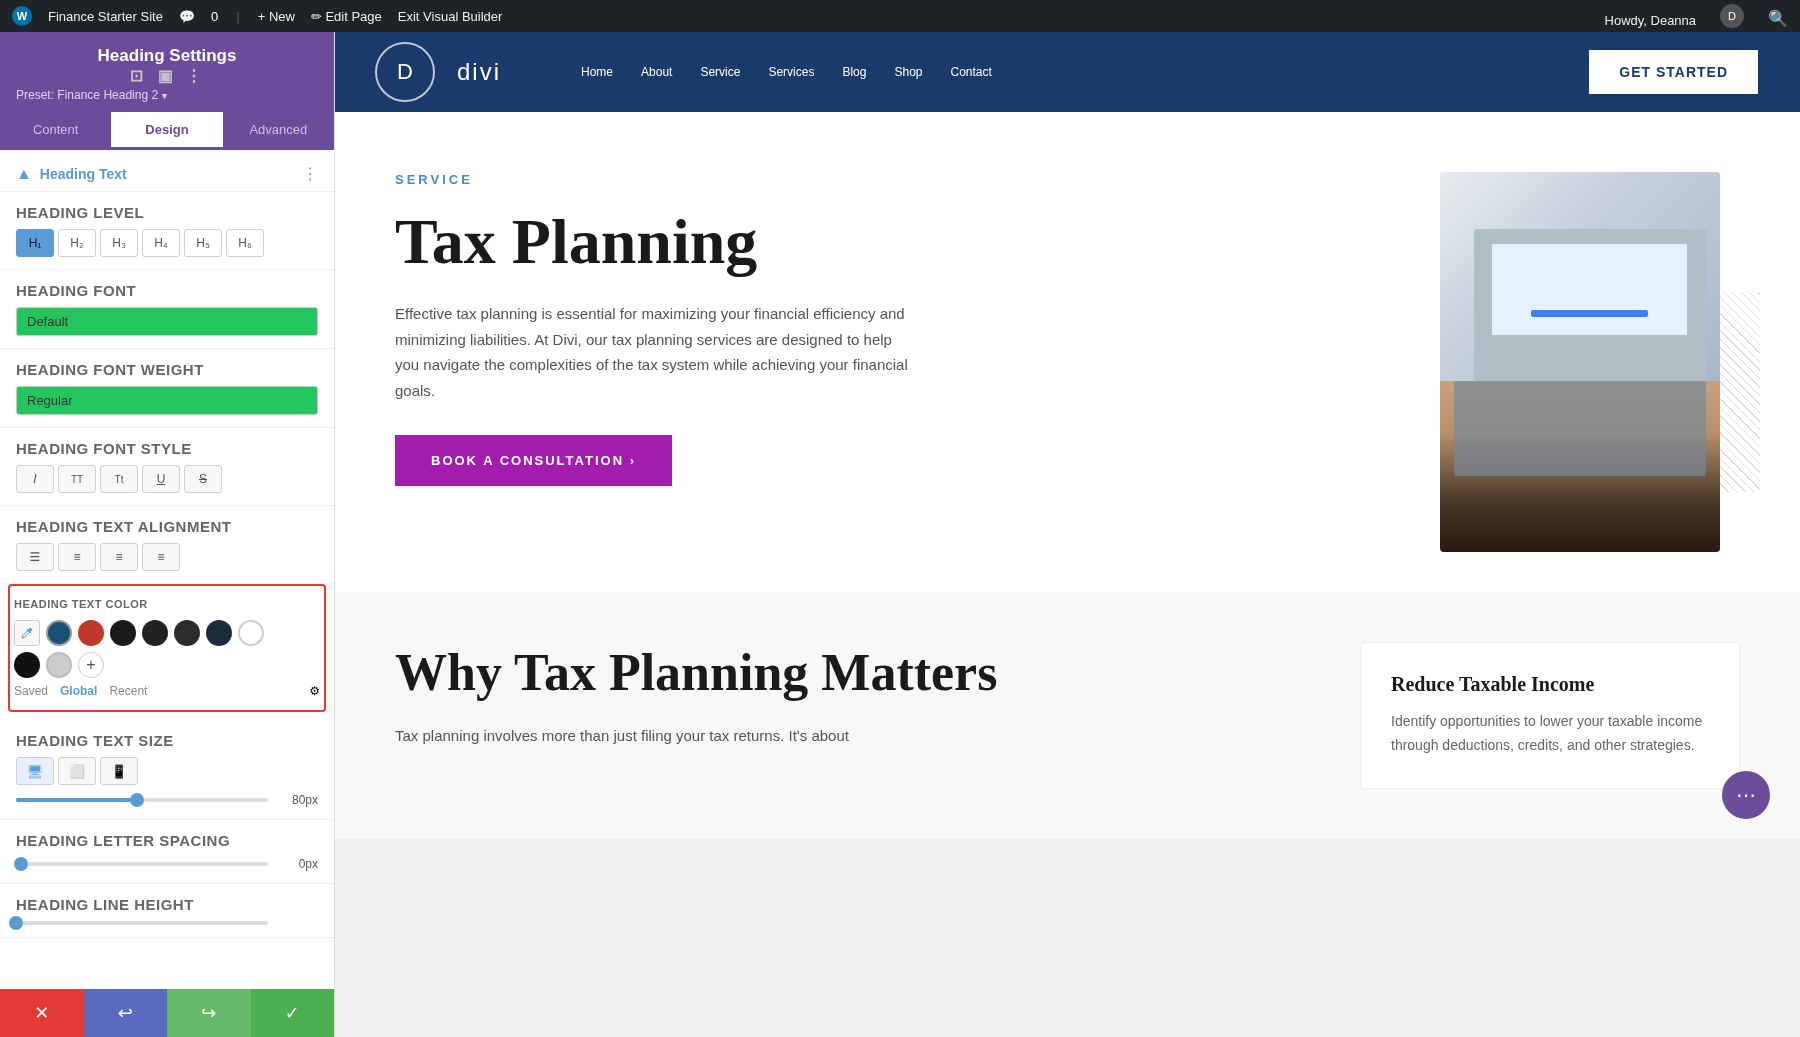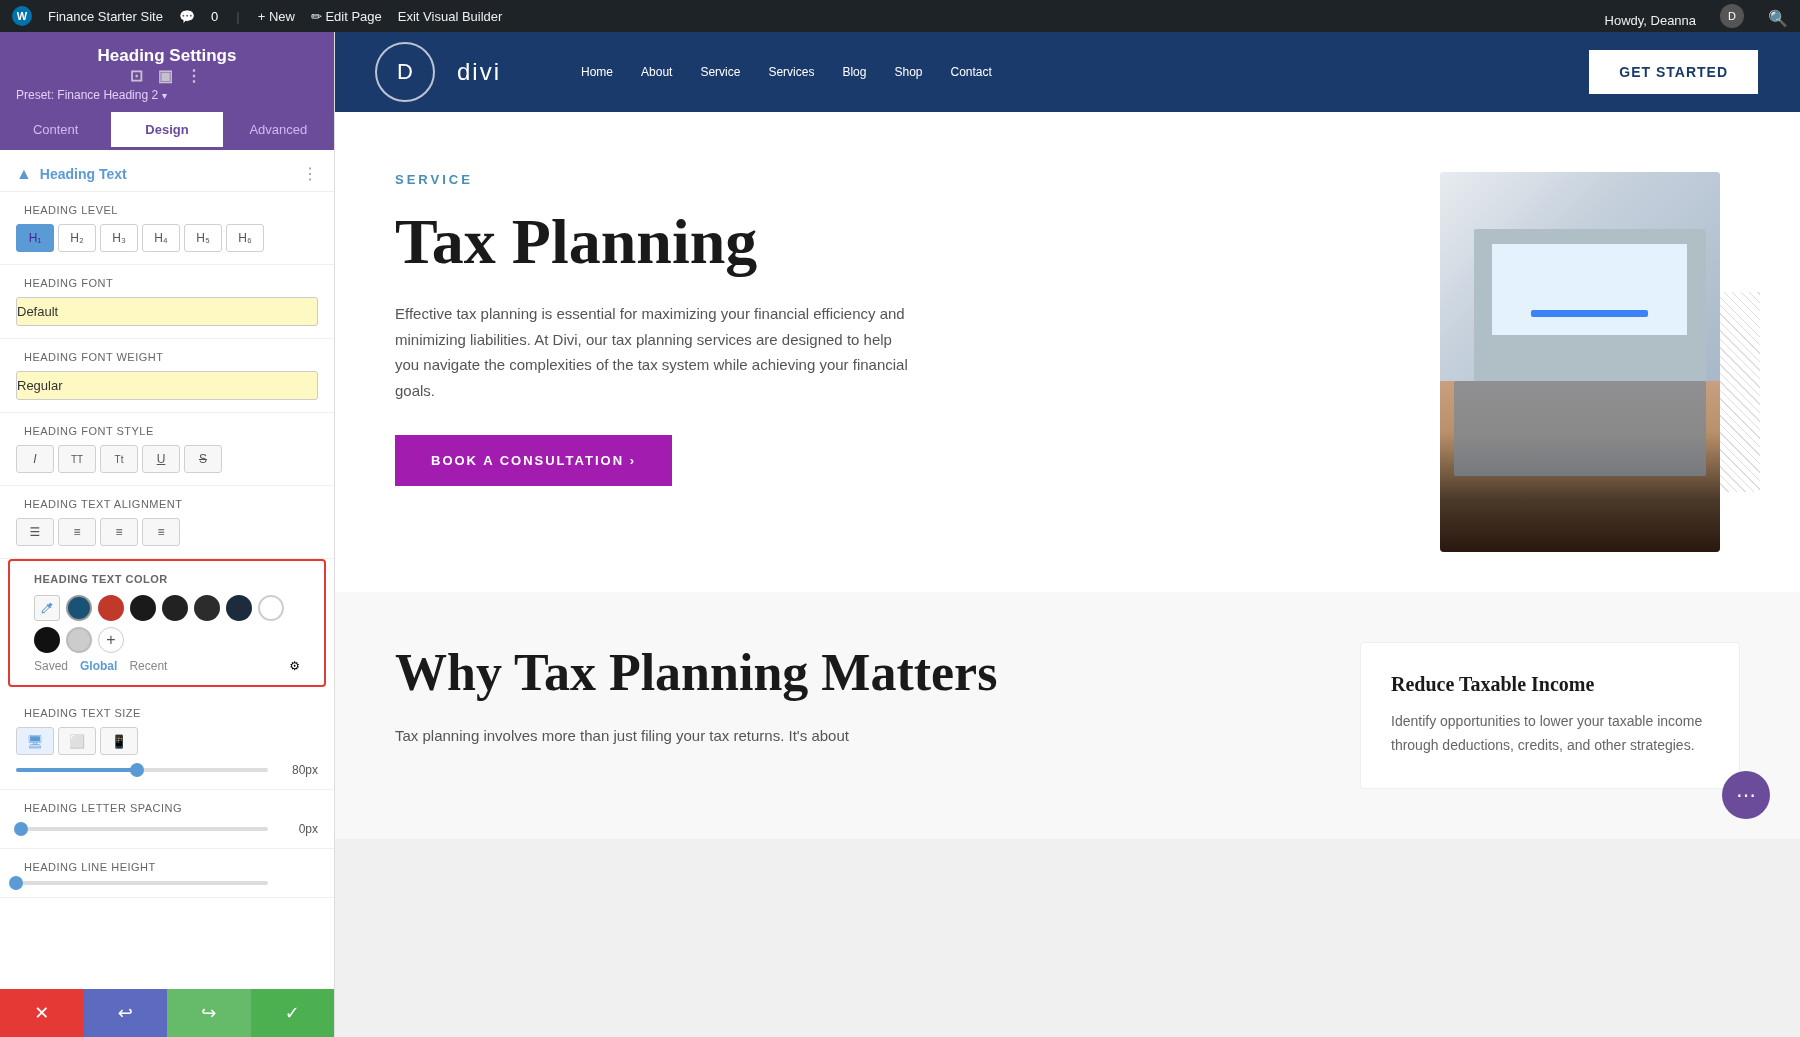--- a/index.html
+++ b/index.html
@@ -121,58 +121,57 @@
     .section-header .section-icons {
       display: flex; gap: 8px; align-items: center;
     }
 
     
     .settings-group {
       padding: 12px 16px;
       border-bottom: 1px solid #f0f0f0;
     }
     .settings-label {
-      font-size: 11px;
-      font-weight: 400;
+      font-size: 15px;
+      font-weight: 700;
       color: #666;
       text-transform: uppercase;
       letter-spacing: 0.5px;
       margin-bottom: 8px;
-      margin-left: 8px;
     }
 
     
     .heading-levels {
       display: flex; gap: 4px;
     }
     .h-btn {
       width: 38px; height: 28px;
       border: 1px solid #d0d0d0;
       background: #fff;
       border-radius: 3px;
       font-size: 12px;
       cursor: pointer;
       display: flex; align-items: center; justify-content: center;
       color: #555;
     }
     .h-btn.active {
       background: #5b9bd5;
-      color: #4c1d95;
+      color: #0f172a;
       border-color: #5b9bd5;
     }
 
     
     .settings-select {
       width: 100%;
-      padding: 6px 0;
+      padding: 6px 10px;
       border: 1px solid #ccc;
       border-radius: 3px;
       font-size: 13px;
       color: #333;
-      background: #fef9c3;
+      background: #22c55e;
       appearance: none;
       cursor: pointer;
     }
 
     
     .style-buttons {
       display: flex; gap: 4px;
     }
     .style-btn {
       width: 38px; height: 28px;
@@ -195,21 +194,21 @@
       background: #f7f7f7;
       border-radius: 3px;
       font-size: 12px;
       cursor: pointer;
       display: flex; align-items: center; justify-content: center;
       color: #555;
     }
 
     
     .color-section {
-      padding: 12px 24px;
+      padding: 12px 4px;
       border: 2px solid #e53935;
       border-radius: 4px;
       margin: 0 8px 8px;
     }
     .color-label {
       font-size: 11px;
       font-weight: 600;
       color: #666;
       text-transform: uppercase;
       letter-spacing: 0.5px;

